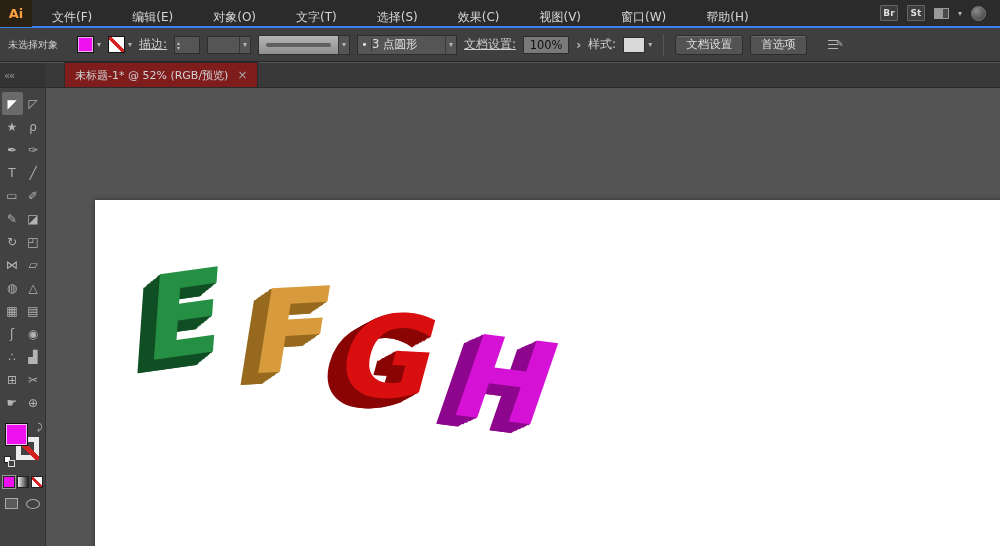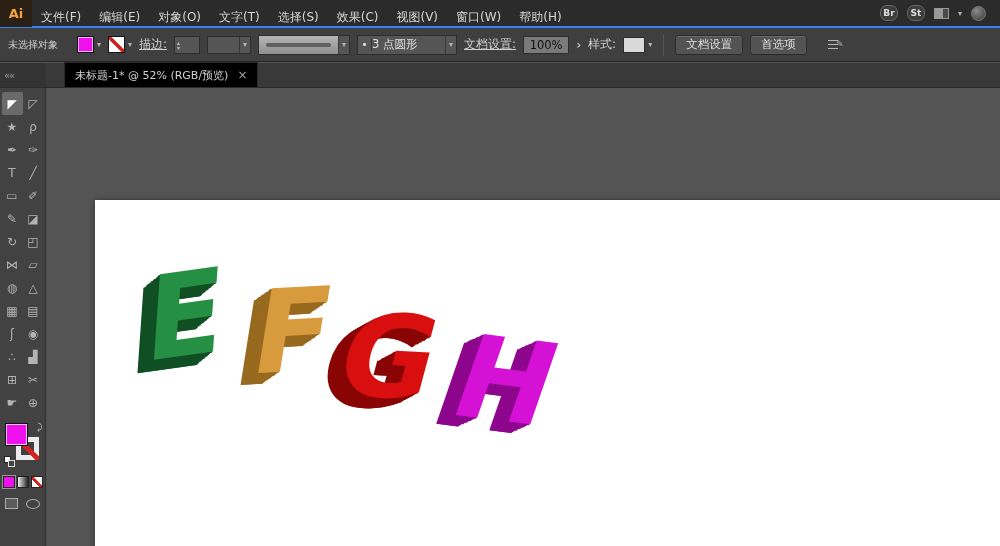--- a/index.html
+++ b/index.html
@@ -3,23 +3,23 @@
 <meta charset="utf-8">
 <style>
   * { box-sizing: border-box; margin: 0; padding: 0; }
   html,body { width:1000px; height:546px; overflow:hidden; }
   body { font-family:"DejaVu Sans", sans-serif; background:#545454; position:relative; font-size:12px; }
 
   
   .menubar { position:absolute; top:0; left:0; right:0; height:28px; background:#2b2b2b; display:flex; align-items:center; color:#d6d6d6; border-bottom:2px solid #3b82f6; }
   .app-logo { width:32px; height:28px; background:#2b2014; color:#f9a13c; font-weight:bold; font-size:13px; display:flex; align-items:center; justify-content:center; }
   .mb-items { display:flex; align-items:center; height:100%; }
-  .mb-item { padding:0 9px; line-height:28px; cursor:default;margin-top:8px; }
+  .mb-item { padding:0 20px; line-height:28px; cursor:default;margin-top:8px; }
   .mb-right { margin-left:auto; display:flex; align-items:center; gap:9px; padding-right:14px; }
-  .badge { width:18px; height:16px; background:#3d3d3d; border:1px solid #666; border-radius:7px; color:#ddd; font-size:9px; display:flex; align-items:center; justify-content:center; font-weight:bold; }
+  .badge { width:18px; height:16px; background:#3d3d3d; border:1px solid #666; border-radius:1px; color:#ddd; font-size:9px; display:flex; align-items:center; justify-content:center; font-weight:bold; }
   .wsicon { width:15px; height:11px; border:1px solid #999; display:flex; }
   .wsicon .ws1 { width:60%; background:#999; }
   .wsicon .ws2 { width:40%; background:#4a4a4a; }
   .chev { font-size:8px; color:#b5b5b5; }
   .globe { width:15px; height:15px; border-radius:50%; background:radial-gradient(circle at 35% 30%, #8a8a8a, #3a3a3a); border:1px solid #777; }
 
   
   .controlbar { position:absolute; top:28px; left:0; right:0; height:34px; background:#3f3f3f; border-bottom:1px solid #262626; display:flex; align-items:center; padding:0 8px; gap:7px; color:#cfcfcf; }
   .status { width:62px; font-size:10px; }
   .swatch-combo { display:flex; align-items:center; gap:3px; }
@@ -46,21 +46,21 @@
   .vsep { width:1px; height:22px; background:#2a2a2a; border-right:1px solid #555; margin:0 4px; }
   .cbtn { height:20px; padding:0 10px; background:#535353; border:1px solid #2b2b2b; border-radius:3px; color:#ddd; font-size:11.5px; display:flex; align-items:center; box-shadow: inset 0 1px 0 #6c6c6c; cursor:default; }
   .cp-icon { width:14px; height:12px; position:relative; margin-left:14px; }
   .cp-icon i { position:absolute; left:0; right:4px; height:1px; background:#b5b5b5; }
   .cp-icon i:nth-child(1){top:1px} .cp-icon i:nth-child(2){top:5px} .cp-icon i:nth-child(3){top:9px}
   .cp-icon s { position:absolute; right:-2px; top:0; font-size:9px; color:#b5b5b5; text-decoration:none; }
 
   
   .tabbar { position:absolute; top:63px; left:0; right:0; height:25px; background:#393939; border-bottom:1px solid #2b2b2b; display:flex; align-items:flex-end; }
   .collapse { width:46px; height:100%; background:#333; color:#9a9a9a; font-size:10px; display:flex; align-items:center; padding-left:4px; letter-spacing:-1px; }
-  .tab { height:25px; margin-left:18px; background:#000000; border:1px solid #2a2a2a; border-bottom:none; display:flex; align-items:center; gap:9px; padding:0 10px; color:#d2d2d2; font-size:11px; white-space:nowrap; }
+  .tab { height:25px; margin-left:18px; background:#7f1d1d; border:1px solid #2a2a2a; border-bottom:none; display:flex; align-items:center; gap:9px; padding:0 10px; color:#d2d2d2; font-size:11px; white-space:nowrap; }
   .tabclose { color:#a8a8a8; font-size:12px; cursor:default; }
 
   
   .toolbar { position:absolute; top:88px; left:0; bottom:0; width:46px; background:#424242; border-right:1px solid #303030; display:flex; flex-direction:column; align-items:center; padding-top:4px; }
   .tools { display:grid; grid-template-columns:21px 21px; }
   .tool { width:21px; height:23px; display:flex; align-items:center; justify-content:center; color:#b3b3b3; font-size:12px; cursor:default; }
   .tool.active { background:#6a6a6a; color:#fff; border-radius:2px; }
   .fillstroke { position:relative; width:40px; height:46px; margin-top:8px; }
   .strokebox { position:absolute; left:13px; top:15px; width:23px; height:23px; border:5px solid #ececec; background:#424242; }
   .strokebox::after { content:""; position:absolute; inset:-5px; background:linear-gradient(45deg, transparent 42%, #d42222 42%, #d42222 58%, transparent 58%); }

